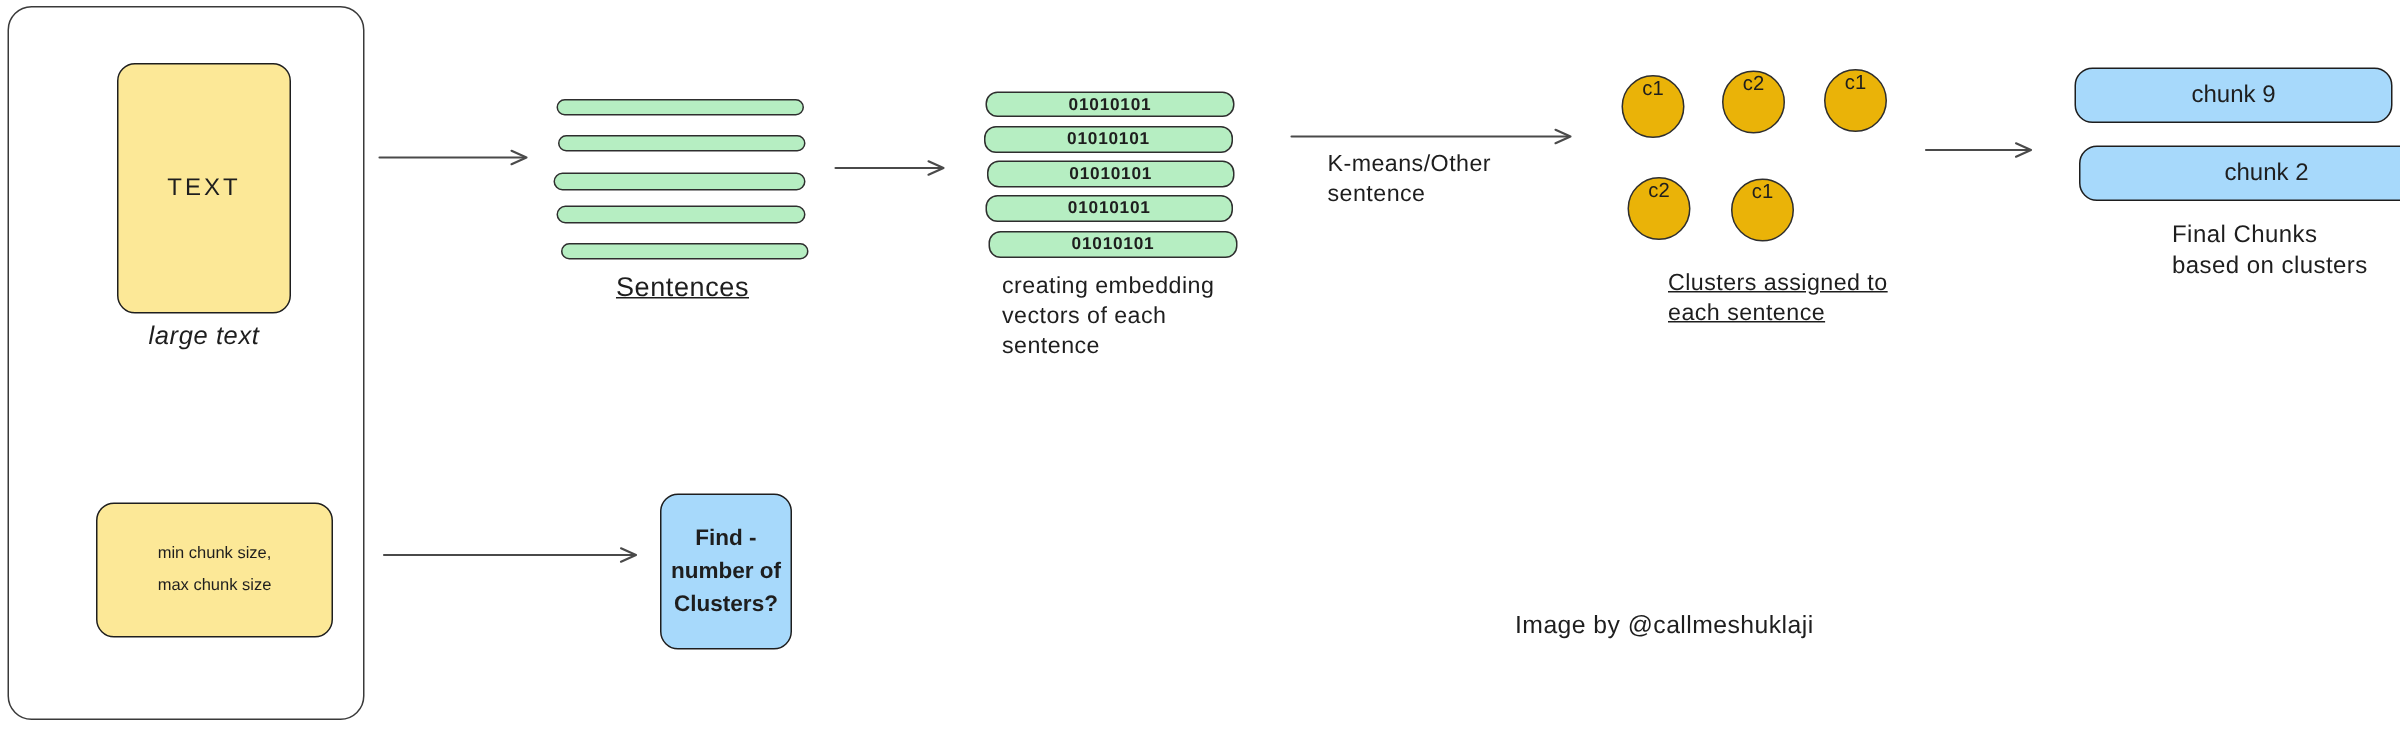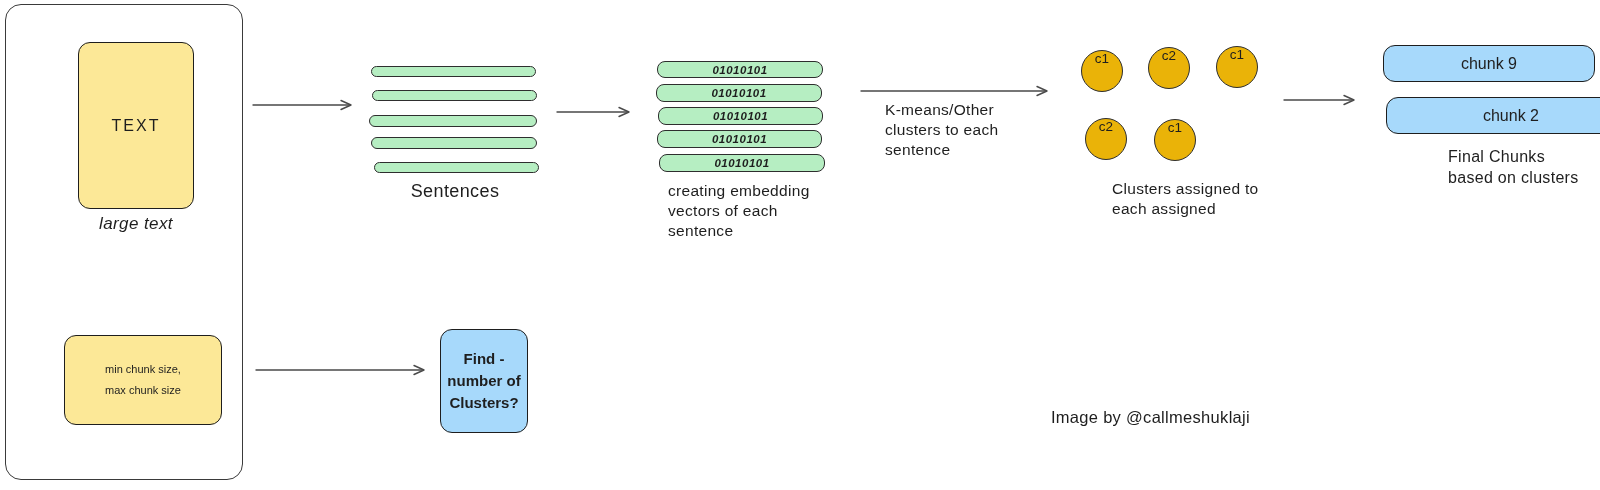--- a/index.html
+++ b/index.html
@@ -26,21 +26,21 @@
   .panel{
     border:1.6px solid #3a3a3a;border-radius:16px;box-sizing:border-box;
   }
   .caption{
     text-align:center;letter-spacing:0.4px;
   }
   .greenbar{
     background:var(--green);border:1.4px solid var(--border);border-radius:6px;
     box-sizing:border-box;display:flex;align-items:center;justify-content:center;
   }
-  .embed-bar{border-radius:8px;font-size:11.5px;font-weight:bold;letter-spacing:0.5px;font-style:italic;}
+  .embed-bar{border-radius:8px;font-size:11.5px;font-weight:bold;letter-spacing:0.5px;}
   .circle{
     width:42px;height:42px;border-radius:50%;border:1.6px solid var(--border);
     background:#eab308;display:flex;align-items:flex-start;justify-content:center;
     font-size:13.5px;box-sizing:border-box;
   }
   .note{line-height:20px;font-size:15.5px;letter-spacing:0.3px;}
   .arrow-svg{display:block;overflow:visible;}
   .arrow-svg line,.arrow-svg polyline{
     stroke:var(--arrow);stroke-width:1.4;fill:none;stroke-linecap:round;stroke-linejoin:round;
   }
@@ -68,21 +68,21 @@
     <line x1="1" y1="6" x2="98" y2="6"></line>
     <polyline points="89,1.5 99,6 89,10.5"></polyline>
   </svg>
 
   <div>
     <div class="abs greenbar" style="left:371px;top:66px;width:165px;height:11px;"></div>
     <div class="abs greenbar" style="left:372px;top:90px;width:165px;height:11px;"></div>
     <div class="abs greenbar" style="left:369px;top:115px;width:168px;height:12px;"></div>
     <div class="abs greenbar" style="left:371px;top:137px;width:166px;height:12px;"></div>
     <div class="abs greenbar" style="left:374px;top:162px;width:165px;height:11px;"></div>
-    <div class="abs caption" style="left:395px;top:181px;width:120px;font-size:18px;">Sentences</div>
+    <div class="abs caption" style="left:395px;top:181px;width:120px;font-size:18px;text-decoration:underline;">Sentences</div>
   </div>
 
   <svg class="abs arrow-svg" style="left:556px;top:106px;" width="76" height="12">
     <line x1="1" y1="6" x2="72" y2="6"></line>
     <polyline points="63,1.5 73,6 63,10.5"></polyline>
   </svg>
 
   <div>
     <div class="abs greenbar embed-bar" style="left:657px;top:61px;width:166px;height:17px;">
       <span>01010101</span>
@@ -105,43 +105,42 @@
       <div>sentence</div>
     </div>
   </div>
 
   <svg class="abs arrow-svg" style="left:860px;top:85px;" width="190" height="12">
     <line x1="1" y1="6" x2="186" y2="6"></line>
     <polyline points="177,1.5 187,6 177,10.5"></polyline>
   </svg>
   <div class="abs note" style="left:885px;top:100px;width:170px;">
     <div>K-means/Other</div>
-    <div>clusters to each</div>
     <div>sentence</div>
   </div>
 
   <div>
     <div class="abs circle" style="left:1081px;top:50px;">
       <span>c1</span>
     </div>
     <div class="abs circle" style="left:1148px;top:47px;">
       <span>c2</span>
     </div>
     <div class="abs circle" style="left:1216px;top:46px;">
       <span>c1</span>
     </div>
     <div class="abs circle" style="left:1085px;top:118px;">
       <span>c2</span>
     </div>
     <div class="abs circle" style="left:1154px;top:119px;">
       <span>c1</span>
     </div>
-    <div class="abs note" style="left:1112px;top:179px;width:200px;">
+    <div class="abs note" style="left:1112px;top:179px;width:200px;text-decoration:underline;">
       <div>Clusters assigned to</div>
-      <div>each assigned</div>
+      <div>each sentence</div>
     </div>
   </div>
 
   <svg class="abs arrow-svg" style="left:1283px;top:94px;" width="74" height="12">
     <line x1="1" y1="6" x2="70" y2="6"></line>
     <polyline points="61,1.5 71,6 61,10.5"></polyline>
   </svg>
 
   <div>
     <div class="abs box blue" style="left:1383px;top:45px;width:212px;height:37px;border-radius:12px;font-size:16px;">
@@ -162,15 +161,15 @@
   </svg>
 
   <div class="abs box blue" style="left:440px;top:329px;width:88px;height:104px;border-radius:12px;font-size:15px;line-height:22px;font-weight:bold;">
     <div>
       <div>Find -</div>
       <div>number of</div>
       <div>Clusters?</div>
     </div>
   </div>
 
-  <div class="abs" style="left:1010px;top:408px;width:240px;text-align:right;font-size:16.5px;letter-spacing:0.3px;">Image by @callmeshuklaji</div>
+  <div class="abs" style="left:1010px;top:408px;width:240px;text-align:left;font-size:16.5px;letter-spacing:0.3px;">Image by @callmeshuklaji</div>
 
 </div>
 
 </body></html>

